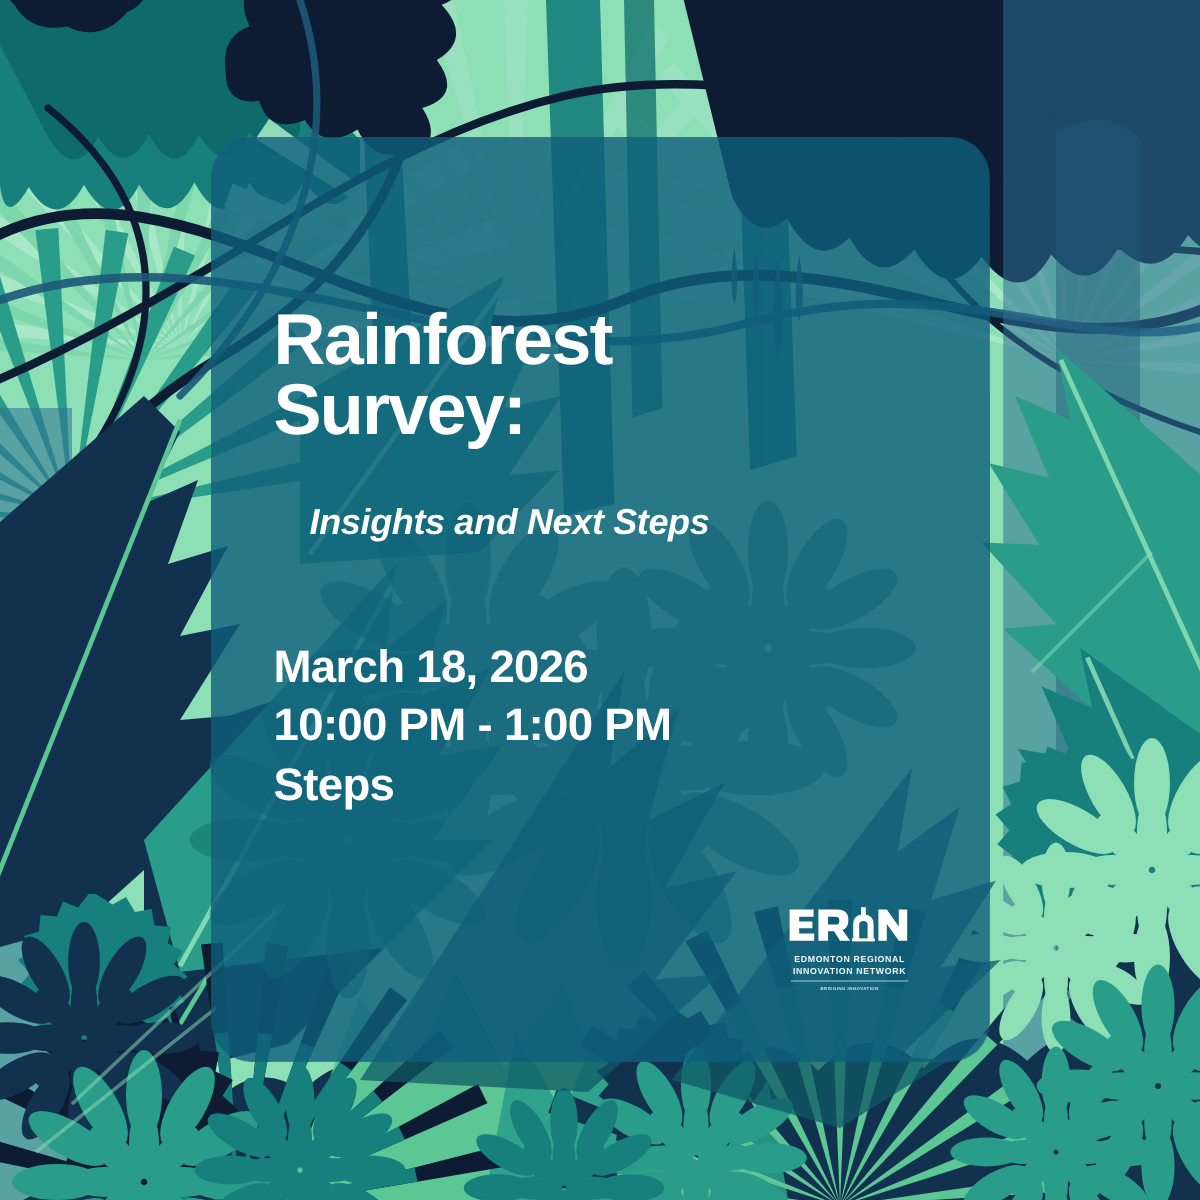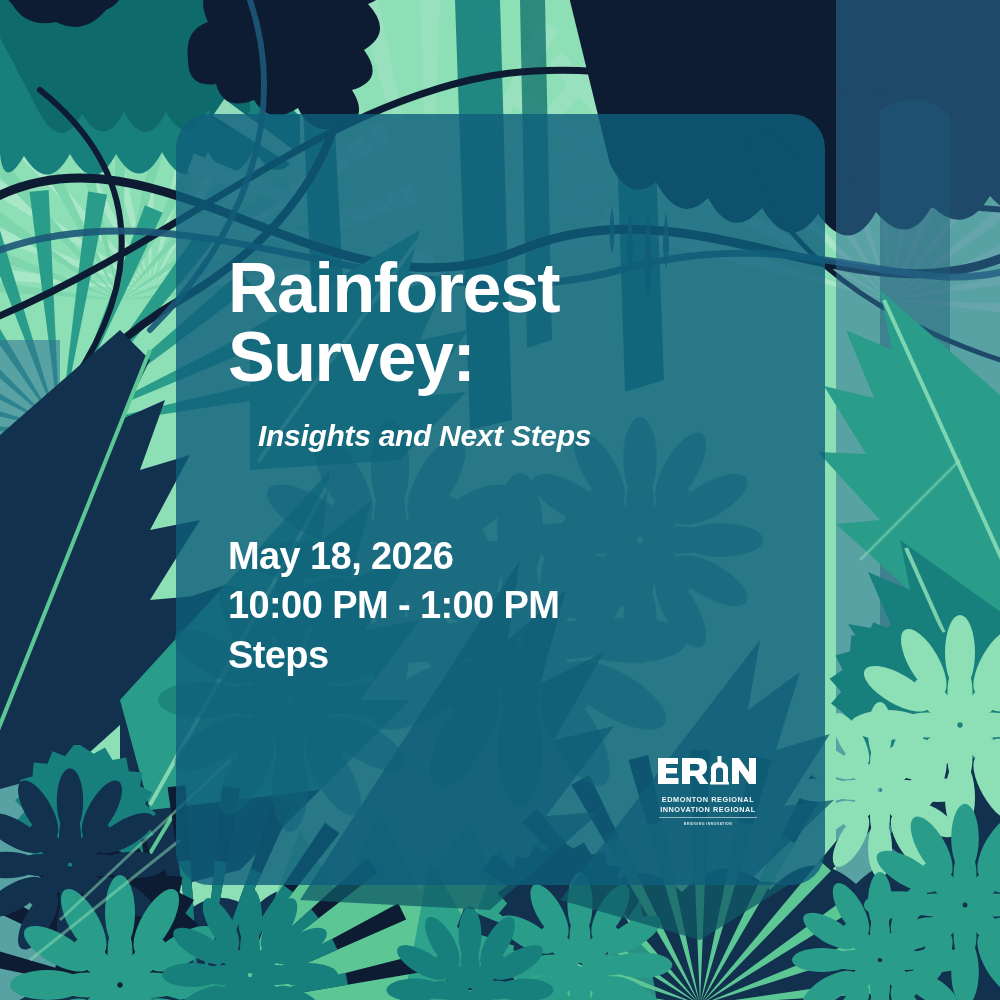--- a/index.html
+++ b/index.html
@@ -30,21 +30,21 @@
   #content {
     position:absolute;
     left:228px; top:114px;
     width:560px; height:771px;
     color:#ffffff;
   }
 
   .title {
     position:absolute;
     top:140px; left:0;
-    font-size:70px;
+    font-size:60px;
     font-weight:700;
     line-height:0.98;
     letter-spacing:-1.5px;
     color:#ffffff;
     white-space:pre-line;
     text-rendering:optimizeLegibility;
   }
   .subtitle {
     position:absolute;
     top:305px; left:2px;
@@ -411,21 +411,21 @@
   <div id="panel"></div>
 
   <div id="content">
 
     <div class="title">Rainforest
 Survey:</div>
 
     <div class="subtitle">Insights and Next Steps</div>
 
     <div class="details">
-      <div>May 18, 2026</div>
+      <div>March 18, 2026</div>
       <div>10:00 PM - 1:00 PM</div>
       <div>Steps</div>
     </div>
 
   </div>
 
   <div id="logo">
     <div style="position:relative;">
       <div class="wordmark">
         <svg width="104" height="32" viewBox="0 0 208 64">
@@ -437,19 +437,19 @@
 
           <path d="M110,58 V30 q0,-16 17,-16 q17,0 17,16 V58 H134 V31
                    q0,-6 -7,-6 q-7,0 -7,6 V58 Z" fill="#ffffff"></path>
           <rect x="108" y="54" width="38" height="5" fill="#ffffff"></rect>
           <rect x="123" y="2" width="8" height="14" fill="#ffffff"></rect>
 
           <path d="M152,6 H166 L186,34 V6 H200 V58 H186 L166,30 V58 H152 Z" fill="#ffffff"></path>
         </svg>
       </div>
       <div class="sub1">EDMONTON REGIONAL</div>
-      <div class="sub1" style="margin-top:0;">INNOVATION REGIONAL</div>
+      <div class="sub1" style="margin-top:0;">INNOVATION NETWORK</div>
       <div class="rule"></div>
       <div class="sub2">BRIDGING INNOVATION</div>
     </div>
   </div>
 
 </div>
 
 </body></html>

